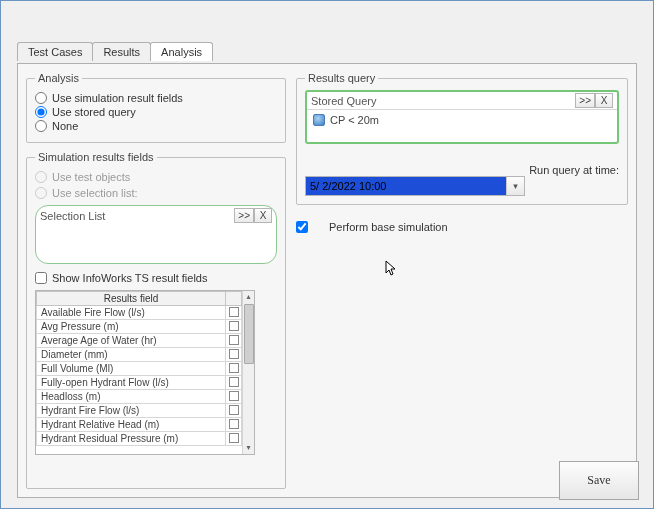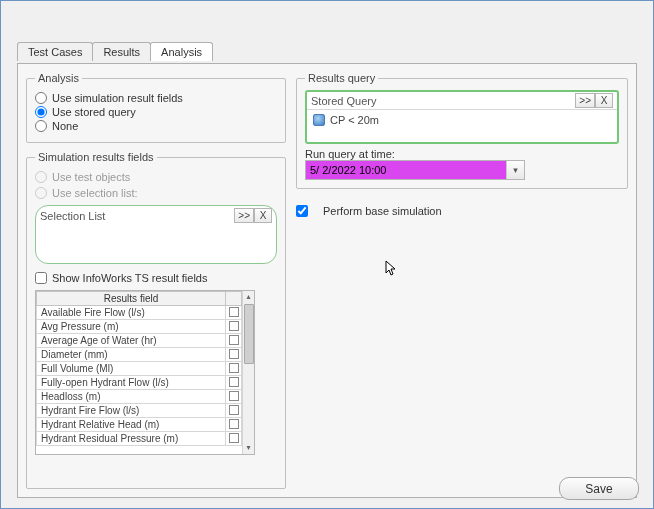--- a/index.html
+++ b/index.html
@@ -212,49 +212,50 @@
     padding:4px 6px 16px 6px;
     display:flex; align-items:center; gap:5px;
     font-size:11px; color:#444;
   }
   .sq-icon {
     width:12px; height:12px;
     background: radial-gradient(circle at 40% 35%, #aad3f5, #3f7fc5);
     border-radius:2px;
     border:1px solid #4a7db6;
   }
-  .row-label { color:#333; margin-top:4px; }
+  .row-label { color:#333; margin-top:20px;text-align:right; }
   .datetime-row {
     display:flex; align-items:center; gap:0;
-    border:1px solid #b5b5b5; background:#d946ef;
+    border:1px solid #b5b5b5; background:#1d4ed8;
     width:220px; height:20px;
   }
   .datetime-row input {
     flex:1; border:none; outline:none; font-size:11px; padding:2px 4px;
     background:transparent;
   }
   .datetime-row .dd {
     width:18px; height:18px; border-left:1px solid #c9c9c9;
     display:flex; align-items:center; justify-content:center;
     font-size:9px; color:#555;
     background:linear-gradient(#fdfdfd,#e8e8e8);
   }
   .perform-row {
-    display:flex; align-items:center; gap:15px;
+    display:flex; align-items:center; gap:21px;
     margin-top:8px;
     color:#333;
   }
   .save-btn {
     position:absolute;
     right:14px; bottom:8px;
-    width:80px; height:23px;
+    width:80px; height:39px;
     border:1px solid #a6a6a6;
     background:linear-gradient(#fdfdfd,#e6e6e6);
     font-size:12px; color:#333;
-    border-radius:10px;
+    border-radius:0;
+    font-family:Liberation Serif, serif;
   }
   .cursor {
     position:absolute;
     left:384px; top:259px;
     width:12px; height:18px;
     pointer-events:none;
   }
 </style>
 </head>
 <body>

